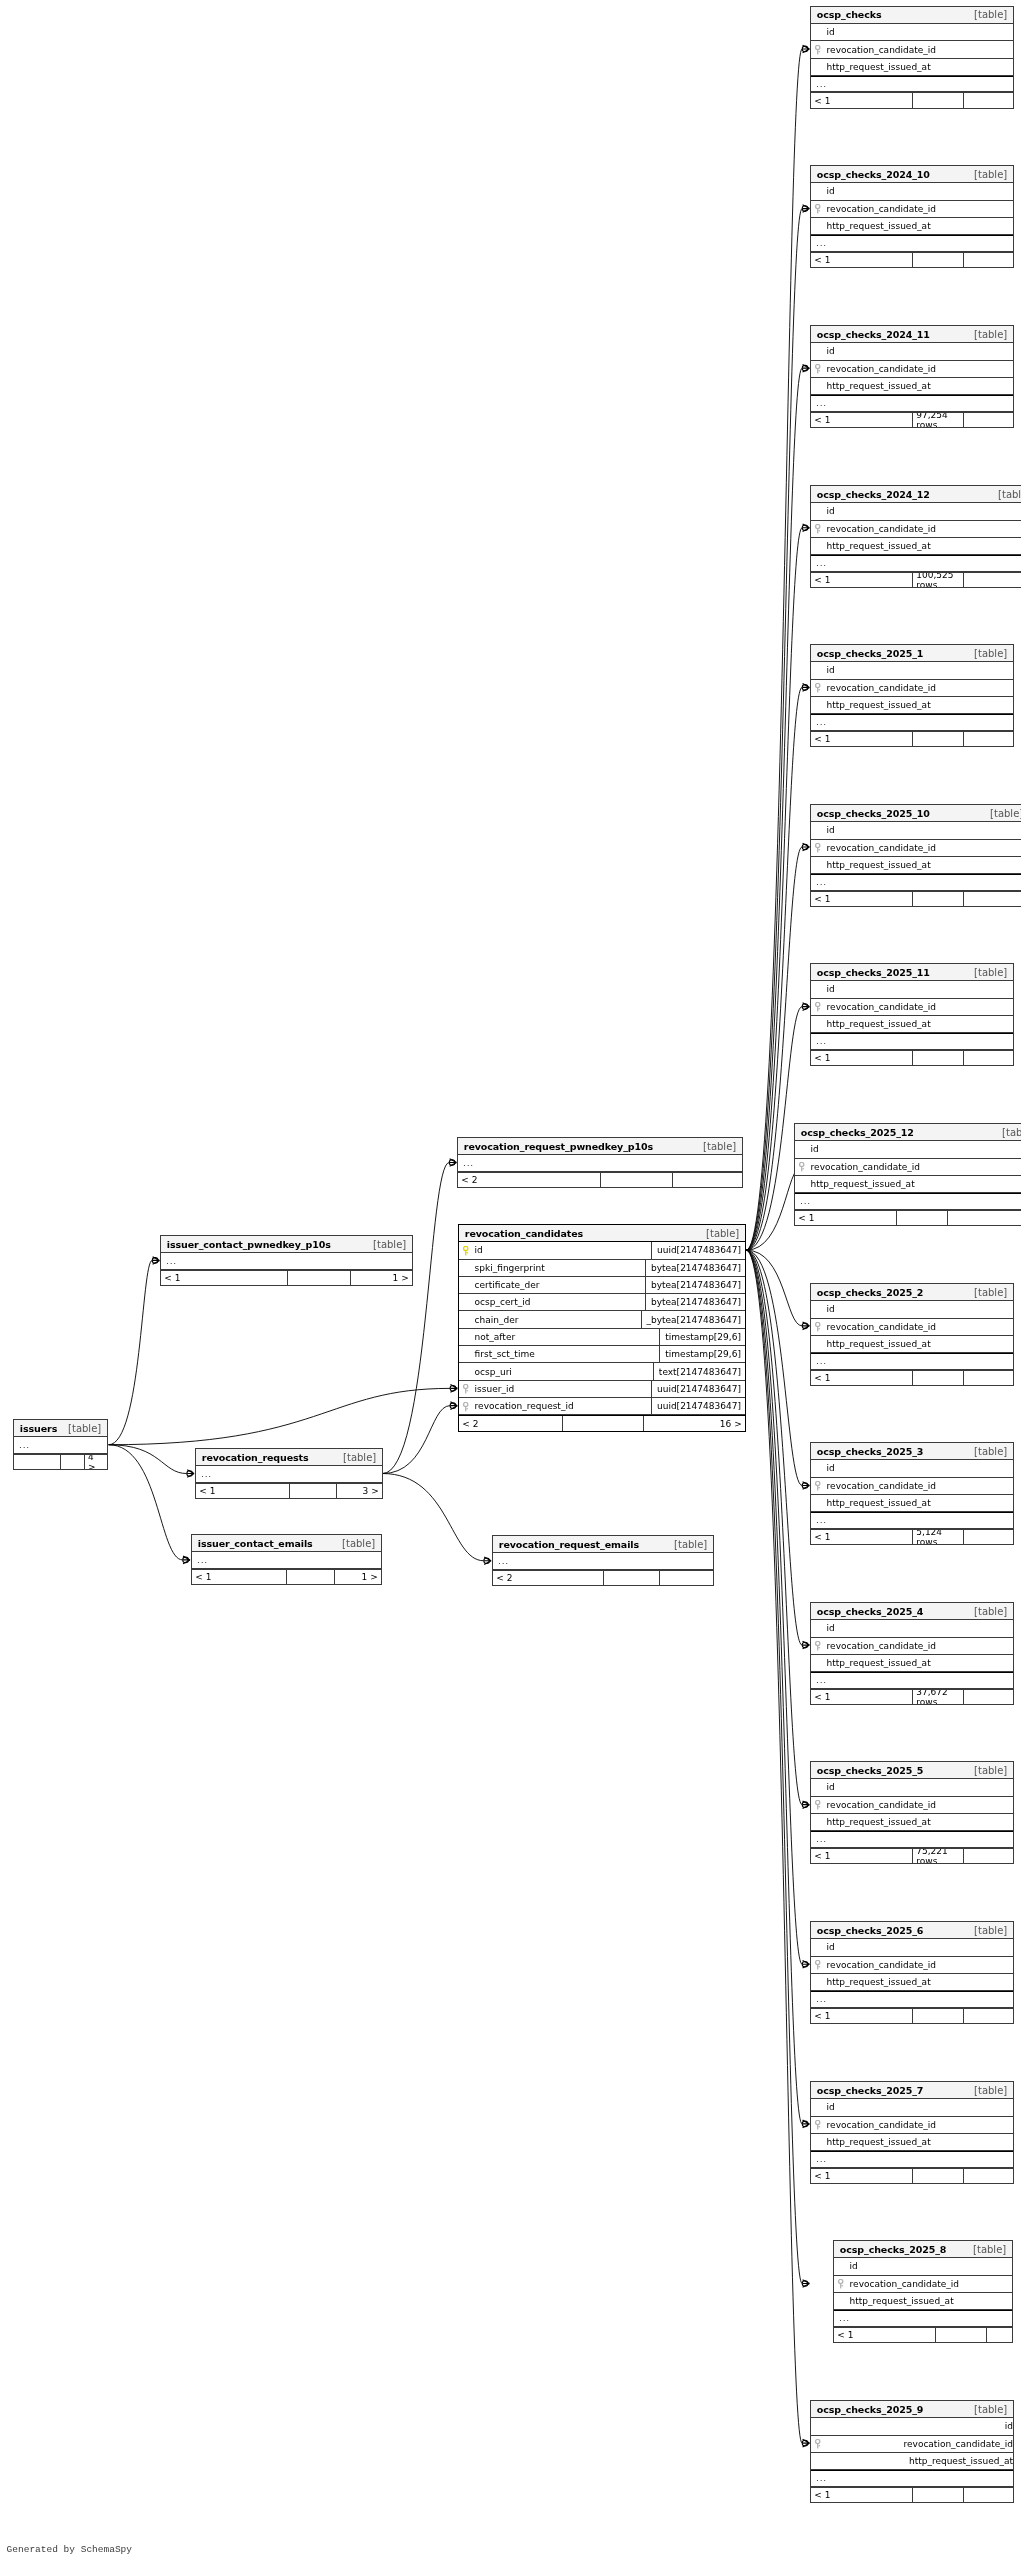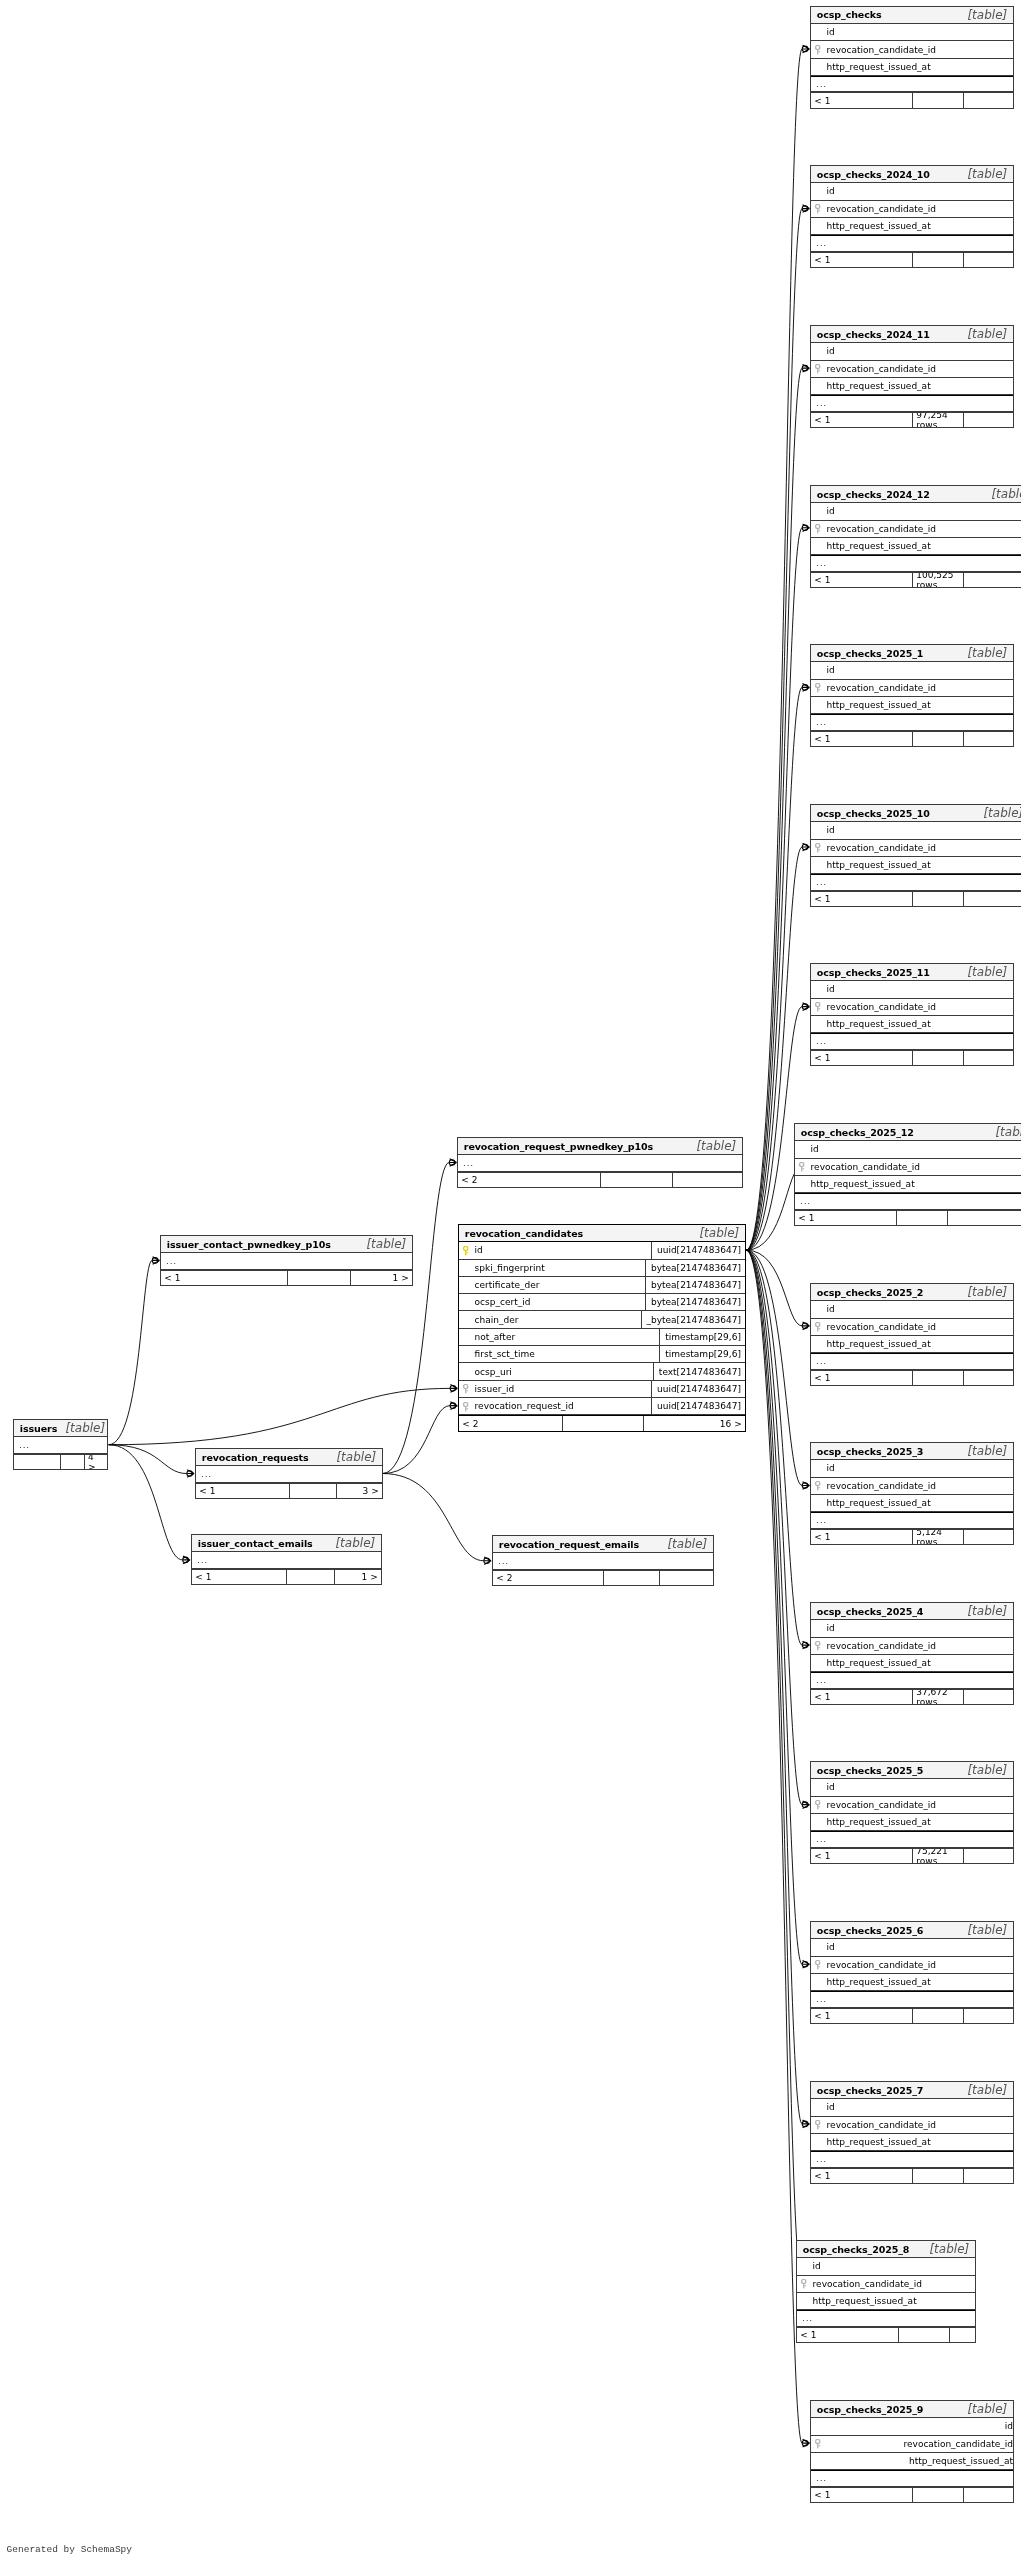--- a/index.html
+++ b/index.html
@@ -15,21 +15,21 @@
        border:0.8px solid #3b3b3b;}
   .tbl.thick{border:1.6px solid #000000;}
 
   .thead{
     display:flex;align-items:center;justify-content:space-between;
     background:#f4f4f4;border-bottom:0.8px solid #3b3b3b;
     padding:0 5.8px;box-sizing:border-box;height:17.3px;
   }
   .tbl.thick .thead{border-bottom:1.6px solid #000;}
   .tname{font-weight:bold;font-size:9.5px;letter-spacing:-0.1px;white-space:nowrap;}
-  .ttag{font-size:12px;color:#555555;margin-left:8.2px;white-space:nowrap;font-style:italic;}
+  .ttag{font-size:10px;color:#555555;margin-left:8.2px;white-space:nowrap;}
 
   .row{
     display:flex;align-items:center;height:17.3px;box-sizing:border-box;
     border-bottom:0.8px solid #3b3b3b;position:relative;font-size:9px;
   }
   .row:last-child{border-bottom:none;}
   .row .kcell{width:14px;flex:0 0 14px;display:flex;align-items:center;justify-content:center;}
   .row .cname{flex:1 1 auto;padding-left:1.6px;white-space:nowrap;overflow:hidden;}
   .row .ctype{flex:0 0 auto;padding:0 4.1px 0 5px;border-left:0.8px solid #3b3b3b;
               height:100%;display:flex;align-items:center;white-space:nowrap;}
@@ -621,21 +621,21 @@
           <span class="kcell"></span>
           <span class="cname">http_request_issued_at</span>
         </div>
         <div class="ellipsisrow sep-top">...</div>
         <div class="foot">
           <span class="fc l" style="width:102px">&lt; 1</span>
           <span class="fc c" style="width:51px"></span>
           <span class="fc r" style="flex:1 1 auto"></span>
         </div>
       </div>
-      <div class="tbl" style="left: 796px; top: 2240px; width: 180px;">
+      <div class="tbl" style="left: 833px; top: 2240px; width: 180px;">
         <div class="thead">
           <span class="tname">ocsp_checks_2025_8</span>
           <span class="ttag">[table]</span>
         </div>
         <div class="row">
           <span class="kcell"></span>
           <span class="cname">id</span>
         </div>
         <div class="row">
           <span class="kcell">

